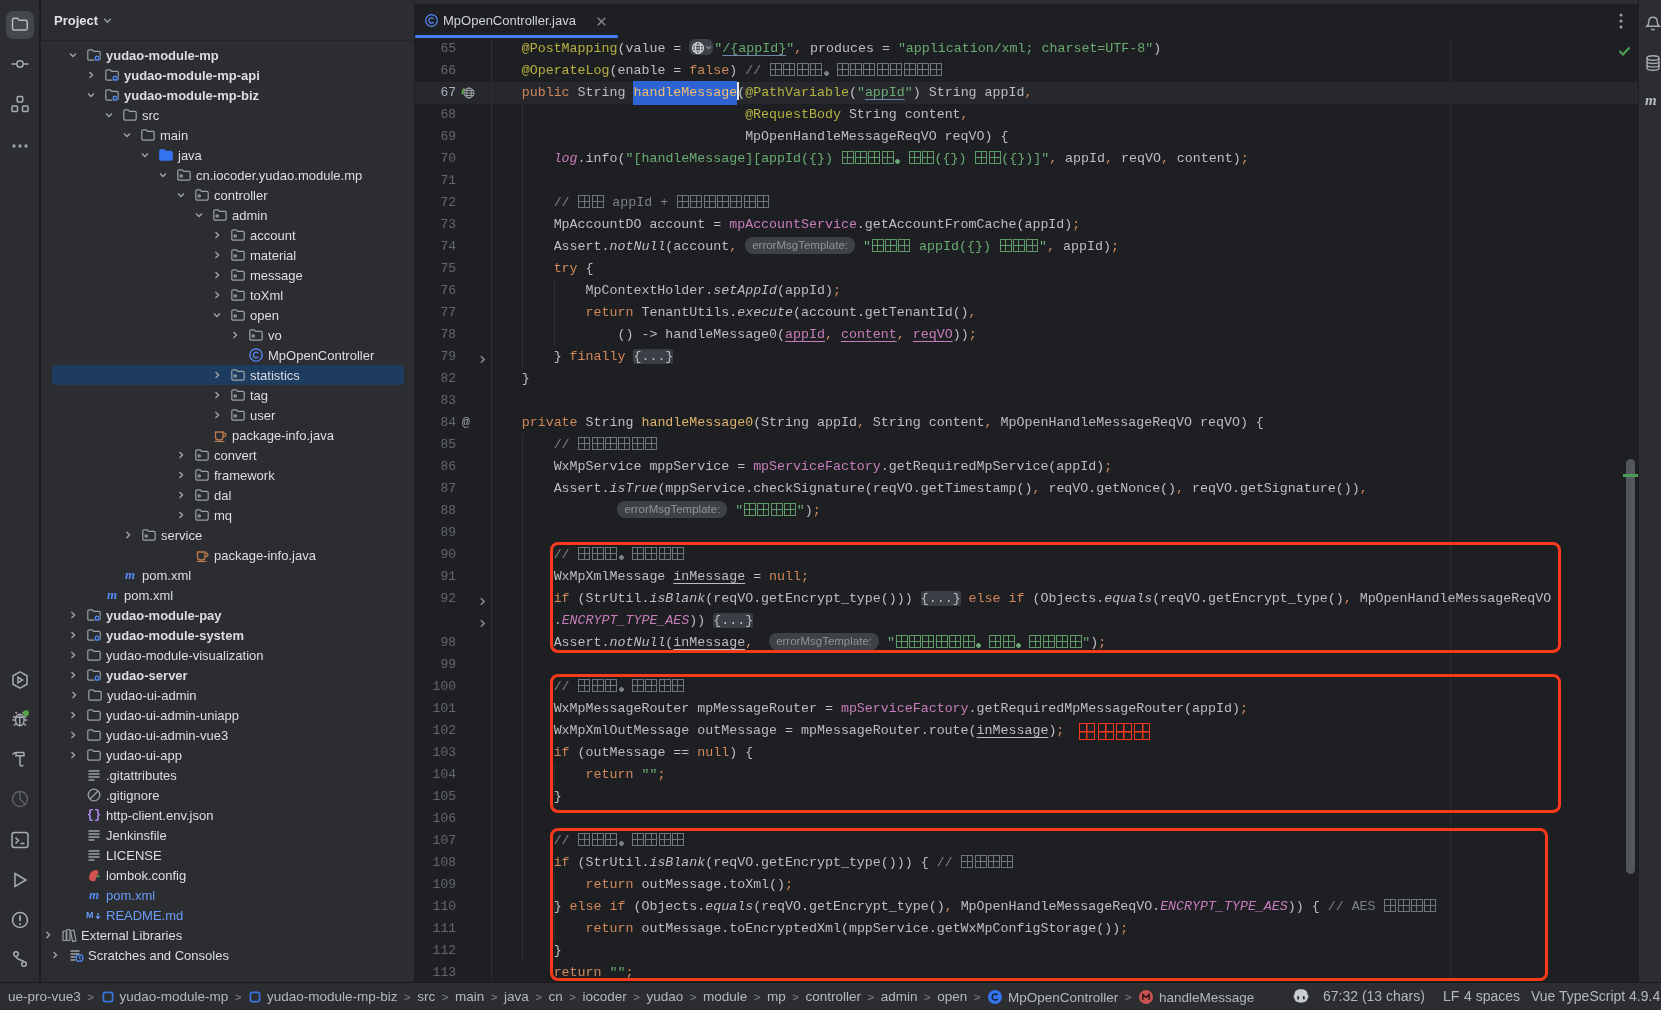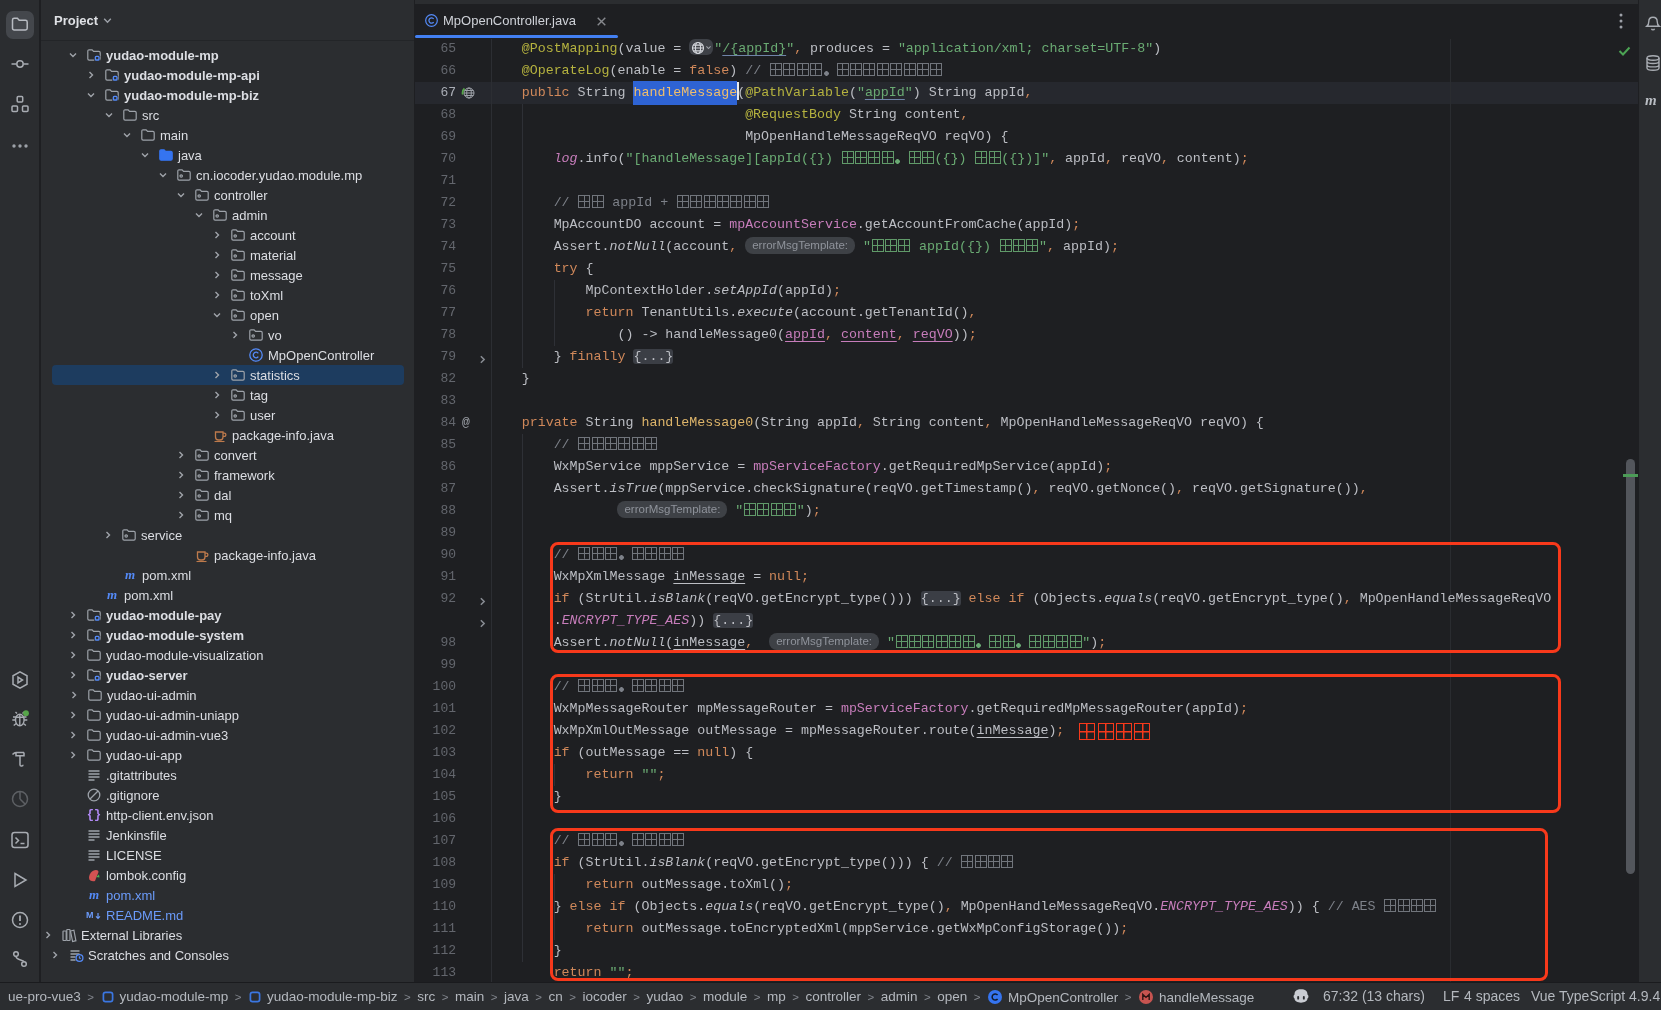--- a/index.html
+++ b/index.html
@@ -456,21 +456,21 @@
           </svg>
         </span>
         <span class="ic">
           <svg width="16" height="16" viewBox="0 0 16 16" fill="none" stroke="#9DA2A9" stroke-width="1.2">
             <path d="M1.8 4.2c0-.8.5-1.4 1.3-1.4h3l1.5 1.6h5.3c.8 0 1.3.6 1.3 1.4v6c0 .8-.5 1.4-1.3 1.4H3.1c-.8 0-1.3-.6-1.3-1.4z"></path>
             <circle cx="5.2" cy="9" r="1.2"></circle>
           </svg>
         </span>
         <span>mq</span>
       </div>
-<div class="r" style="padding-left:62px">
+<div class="r" style="padding-left:82px">
         <span class="cv">
           <svg width="10" height="10" viewBox="0 0 10 10" fill="none" stroke="currentColor" stroke-width="1.4">
             <path d="M3.5 2l3 3-3 3"></path>
           </svg>
         </span>
         <span class="ic">
           <svg width="16" height="16" viewBox="0 0 16 16" fill="none" stroke="#9DA2A9" stroke-width="1.2">
             <path d="M1.8 4.2c0-.8.5-1.4 1.3-1.4h3l1.5 1.6h5.3c.8 0 1.3.6 1.3 1.4v6c0 .8-.5 1.4-1.3 1.4H3.1c-.8 0-1.3-.6-1.3-1.4z"></path>
             <circle cx="5.2" cy="9" r="1.2"></circle>
           </svg>

